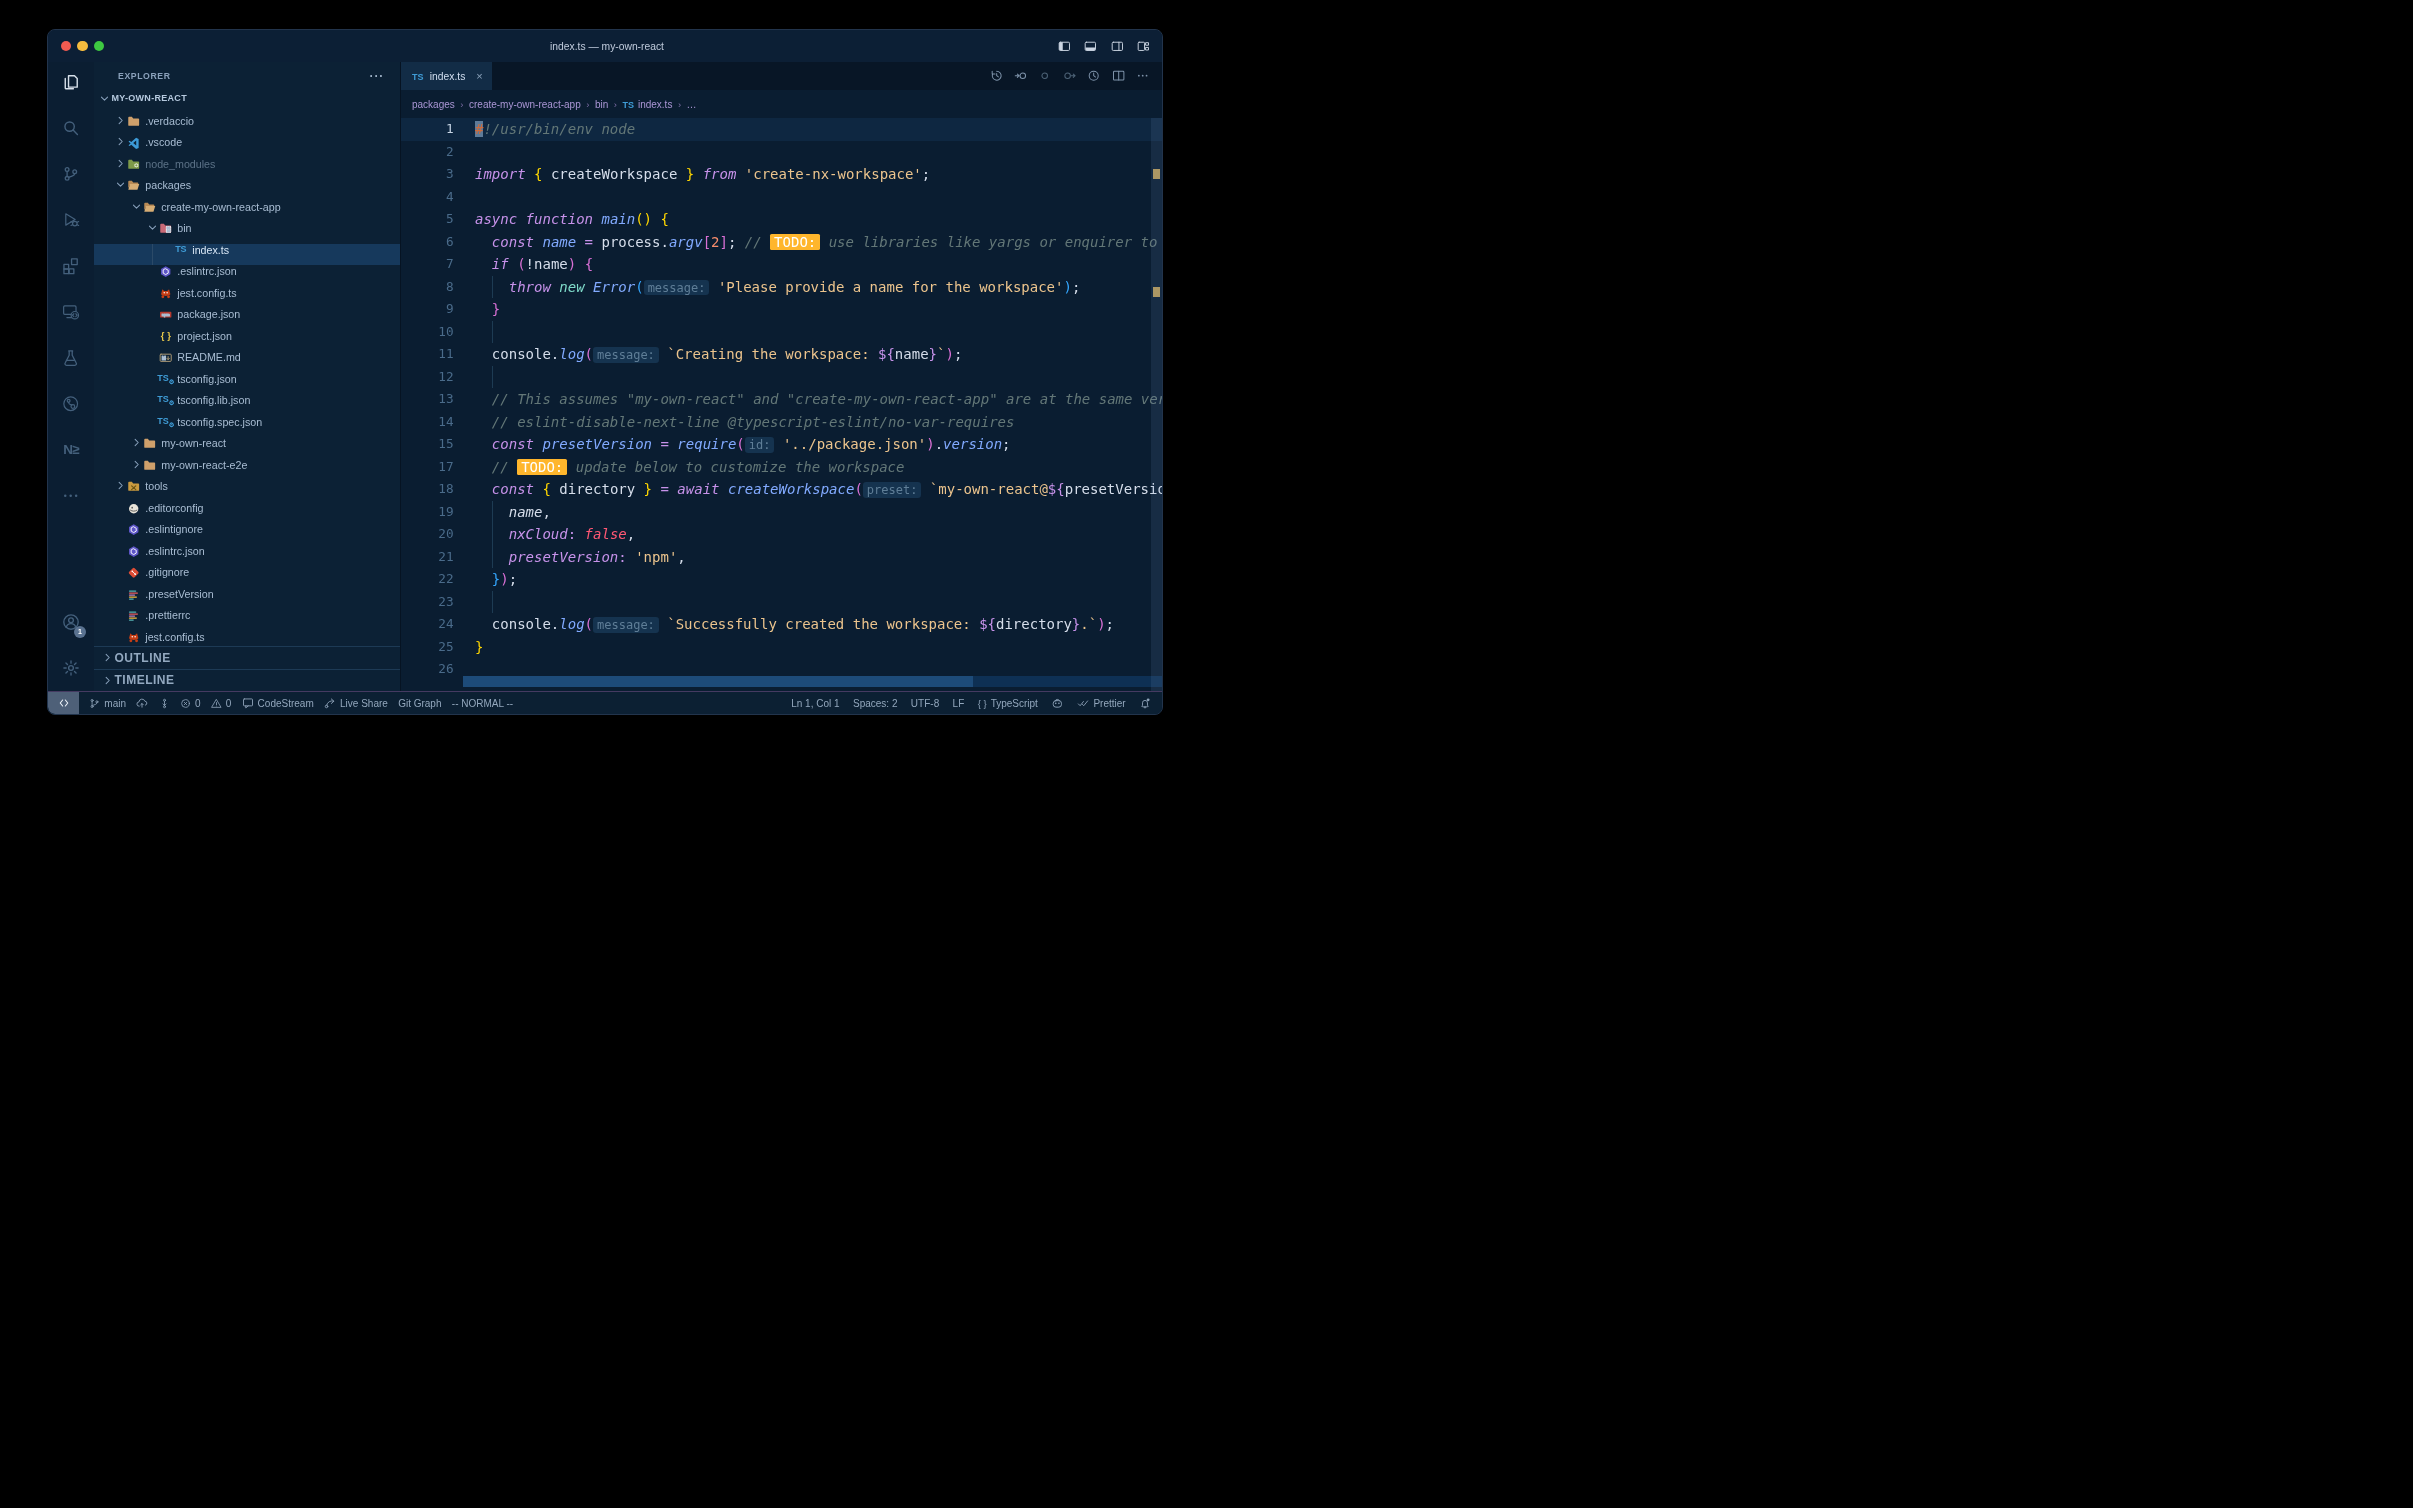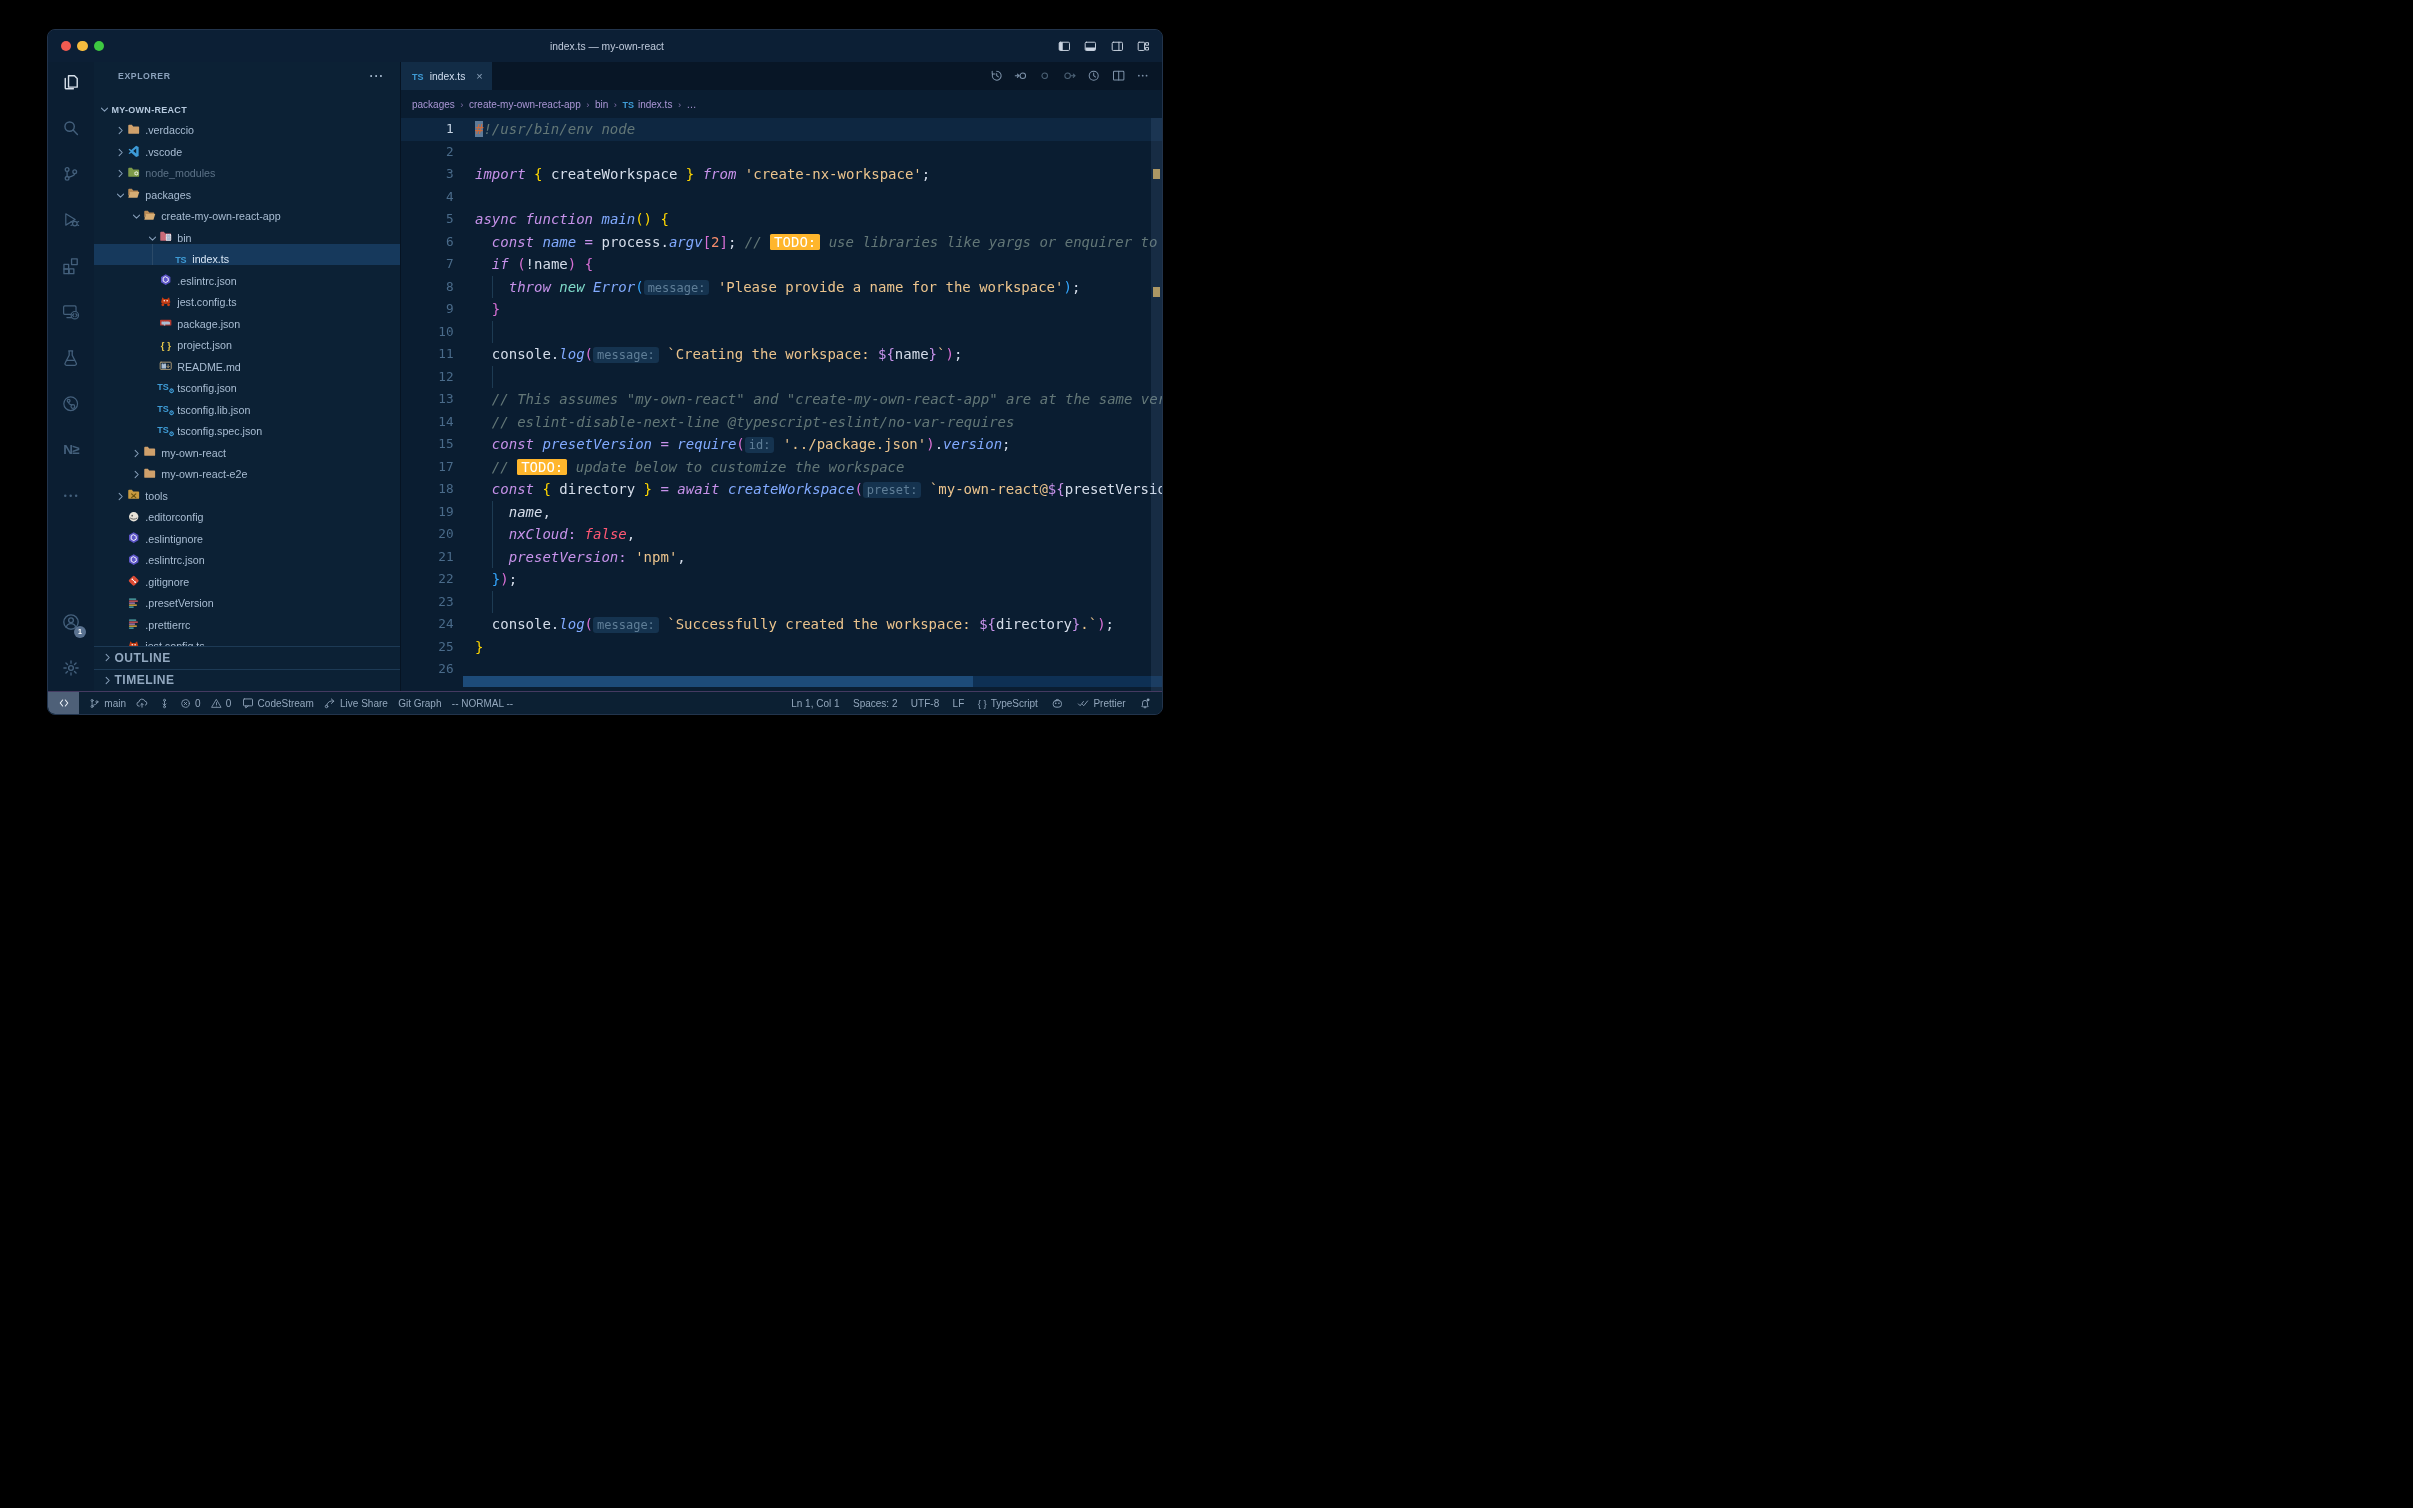--- a/index.html
+++ b/index.html
@@ -23,21 +23,21 @@
   .ab-spacer{flex:1;}
   .ab-badge{position:absolute;right:8px;bottom:7.1px;background:#5a7290;color:#fff;font-size:7.1px;font-weight:bold;
     width:12px;height:12px;border-radius:50%;display:flex;align-items:center;justify-content:center;}
   .nx-glyph{font-size:13.4px;font-weight:bold;letter-spacing:-0.8px;font-family:"Liberation Sans",sans-serif;}
   
   .sidebar{width:307px;flex:0 0 307px;background:#0c2135;display:flex;flex-direction:column;min-height:0;border-right:0.8px solid #061322;box-sizing:border-box;}
   .sb-header{height:28px;flex:0 0 28px;display:flex;align-items:center;padding:0 16px 0 24px;color:#8ba1bb;font-size:8.7px;
     font-weight:bold;letter-spacing:0.6px;gap:13px;}
   .sb-header .more{margin-left:auto;color:#9eb1c6;font-size:12px;letter-spacing:0.8px;cursor:pointer;}
   .tree{flex:1;padding-top:3.2px;overflow:hidden;}
-  .row{height:21.5px;display:flex;align-items:flex-end;font-size:10.7px;color:#a9bdd3;white-space:nowrap;cursor:pointer;position:relative;}
+  .row{height:21.5px;display:flex;align-items:flex-start;font-size:10.7px;color:#a9bdd3;white-space:nowrap;cursor:pointer;position:relative;}
   .row.selected{background:#16395c;color:#d8e6f5;}
   .row.dimmed .lbl{color:#5c7287;}
   .row .chev{width:14.2px;flex:0 0 14.2px;display:flex;justify-content:center;color:#8aa2bd;}
   .row .chev svg{transition:none;}
   .row .fic{width:13.4px;flex:0 0 13.4px;margin-right:4.7px;display:flex;justify-content:center;align-items:center;}
   .row.root .lbl{font-weight:bold;font-size:9px;letter-spacing:0.3px;color:#b6c9de;}
   .guide{position:absolute;top:0;bottom:0;width:0.8px;background:#2b4a68;}
   .ic-ts{color:#3f9cd6;font-weight:bold;font-size:9px;font-family:"Liberation Sans",sans-serif;}
   .ic-braces{color:#e8c84b;font-weight:bold;font-size:9.5px;}
   .sb-sections{flex:0 0 auto;}

